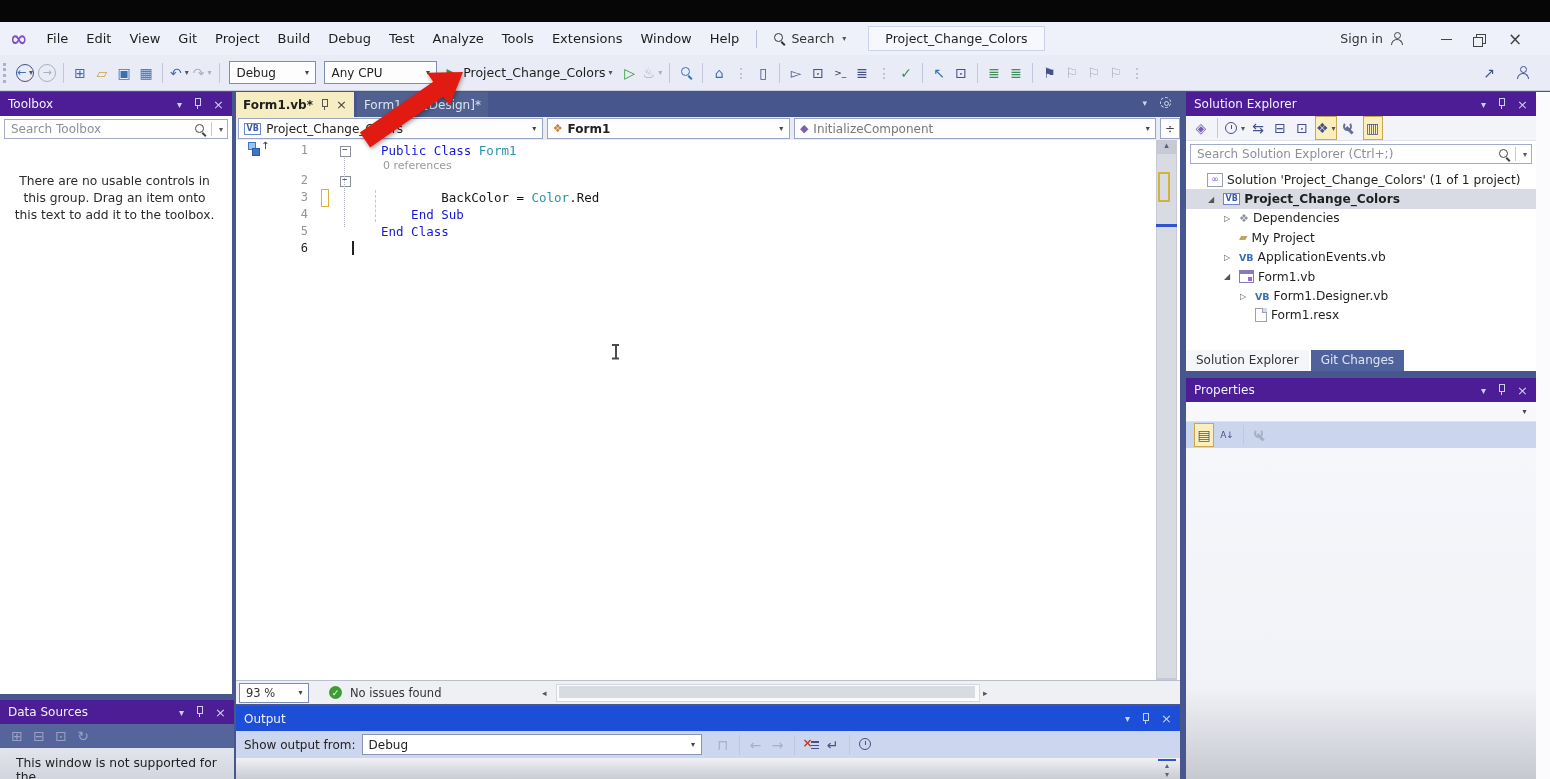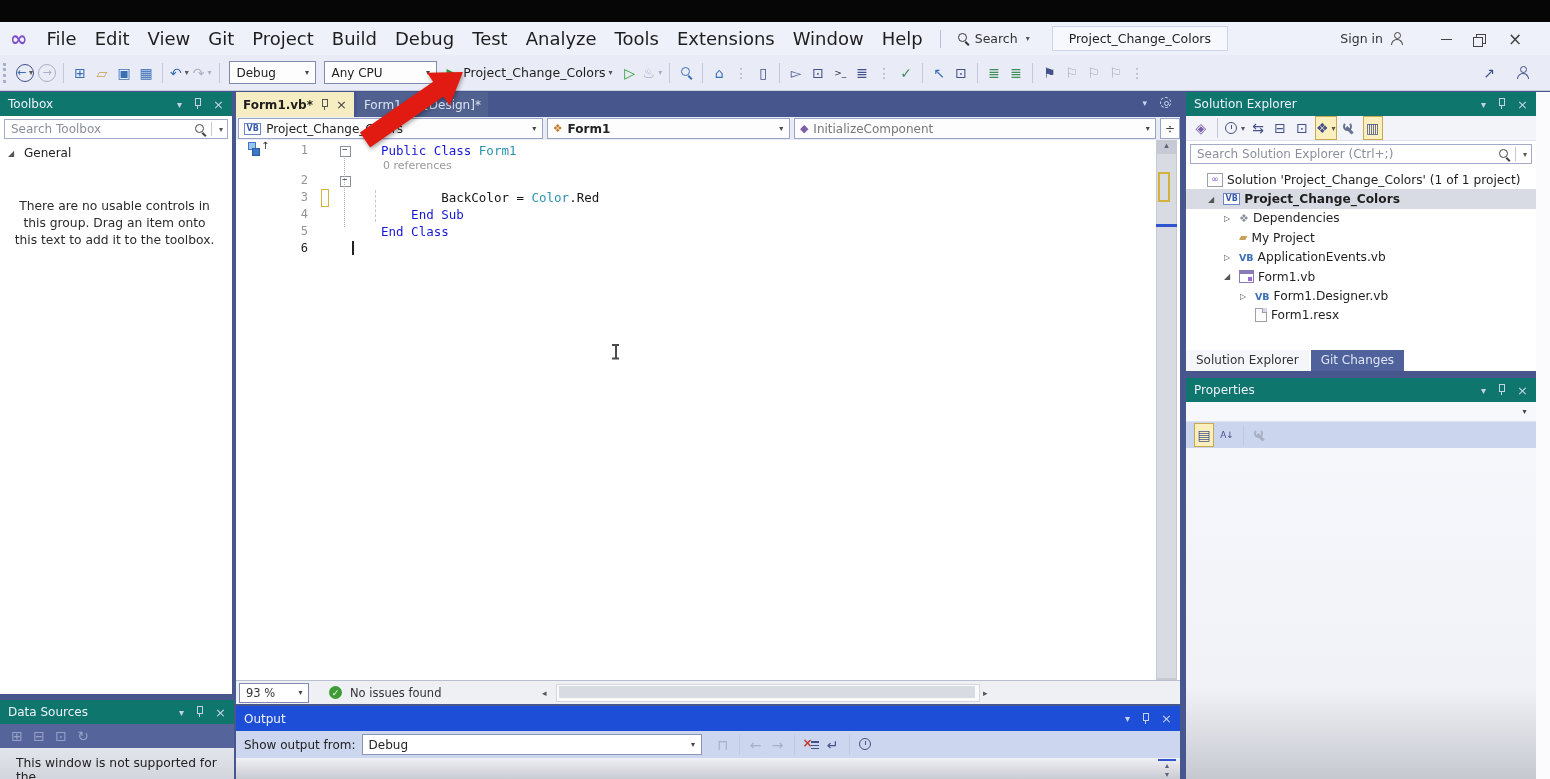--- a/index.html
+++ b/index.html
@@ -4,21 +4,21 @@
 <style>
   html,body{margin:0;padding:0;background:#2b2b2b;}
   #root{position:relative;width:1550px;height:779px;overflow:hidden;
         font-family:"DejaVu Sans","Liberation Sans",sans-serif;font-size:12px;color:#1e1e1e;
         background:#47568c;}
   
   .blackbar{position:absolute;left:0;top:0;width:1550px;height:22px;background:#060606;}
   .titlebar{position:absolute;left:0;top:22px;width:1550px;height:33px;background:#eef0fa;
             display:flex;align-items:center;border-bottom:1px solid #dcdff0;}
   .vs-logo{font-size:21px;font-weight:bold;color:#7d50c8;margin:0 10px 0 10px;line-height:20px;}
-  .menu-item{padding:4px 9px;font-size:18px;color:#1e1e1e;cursor:default;}
+  .menu-item{padding:4px 9px;font-size:13px;color:#1e1e1e;cursor:default;}
   .menu-sep{width:1px;height:18px;background:#b9bfd6;margin:0 8px;}
   .search-group{display:flex;align-items:center;gap:5px;color:#333;padding:0 8px;}
   .sol-badge{background:#f7f8fd;border:1px solid #cdd3e8;padding:4px 16px;margin-left:14px;font-size:12.5px;color:#222;}
   .right-cluster{margin-left:auto;display:flex;align-items:center;gap:26px;padding-right:18px;color:#333;}
   .signin-wrap{display:flex;align-items:center;gap:7px;}
   .win-btn{width:34px;text-align:center;color:#444;font-size:14px;position:relative;height:20px;}
   .win-min::after{content:"";position:absolute;left:11px;top:10px;width:11px;height:1.5px;background:#444;}
   .win-restore::before{content:"";position:absolute;left:12px;top:5px;width:8px;height:8px;border:1.2px solid #444;background:#eef0fa;}
   .win-restore::after{content:"";position:absolute;left:9px;top:8px;width:8px;height:8px;border:1.2px solid #444;background:#eef0fa;}
   .win-close::after{content:"×";font-size:17px;line-height:20px;}
@@ -60,21 +60,21 @@
   .css-wrench::after{content:"";position:absolute;left:0px;top:0px;width:5px;height:5px;border:2px solid currentColor;border-radius:50%;border-top-color:transparent;}
   .css-clear{width:16px;height:12px;}
   .css-clear::before{content:"×";position:absolute;left:0;top:-3px;color:#c0392b;font-size:12px;font-weight:bold;}
   .css-clear::after{content:"";position:absolute;left:8px;top:2px;width:8px;height:8px;
      background:repeating-linear-gradient(180deg,currentColor 0 1.5px,transparent 1.5px 3.5px);}
   .pin{width:9px;height:12px;position:relative;display:inline-block;}
   .pin::before{content:"";position:absolute;left:2px;top:0;width:4px;height:6px;border:1.3px solid currentColor;}
   .pin::after{content:"";position:absolute;left:4px;top:7px;width:1.3px;height:4px;background:currentColor;}
   
   .panel{position:absolute;background:#fff;}
-  .ptitle{height:24px;background:#0f766e;color:#eef1fa;display:flex;align-items:center;
+  .ptitle{height:24px;background:#4c1d95;color:#eef1fa;display:flex;align-items:center;
           padding:0 8px;font-size:12px;}
   .ptitle .sp{margin-left:auto;display:flex;gap:11px;align-items:center;color:#c9d1e8;font-size:10px;}
   .searchbox{margin:3px 4px;height:18px;border:1px solid #a3abc6;background:#fff;display:flex;align-items:center;
              padding-left:6px;color:#8a8f9c;font-size:12px;}
   .searchbox .tail{margin-left:auto;display:flex;align-items:center;color:#444;gap:4px;padding-right:4px;}
   .searchbox .vbar{width:1px;height:14px;background:#c5cad8;}
   
   .tb-section{display:flex;align-items:center;gap:5px;padding:4px 8px;color:#222;}
   .exp{display:inline-block;width:11px;font-size:8px;color:#555;}
   .exp.e::after{content:"◢";}
@@ -360,24 +360,20 @@
       </span>
     </div>
     <div class="searchbox">
       <span>Search Toolbox</span>
       <span class="tail">
         <span class="cssicon css-search"></span>
         <span class="vbar"></span>
         <span class="mini">▾</span>
       </span>
     </div>
-    <div class="tb-section">
-      <span class="exp e"></span>
-      <span>General</span>
-    </div>
     <div class="tb-msg" style="max-width:205px;">There are no usable controls in this group. Drag an item onto this text to add it to the toolbox.</div>
   </div>
 
   <div class="panel" style="left:0;top:700px;width:234px;height:79px;background:#56649c;">
     <div class="ptitle">
       <span>Data Sources</span>
       <span class="sp">
         <span>▾</span>
         <span class="pin"></span>
         <span style="font-size:13px;">×</span>

